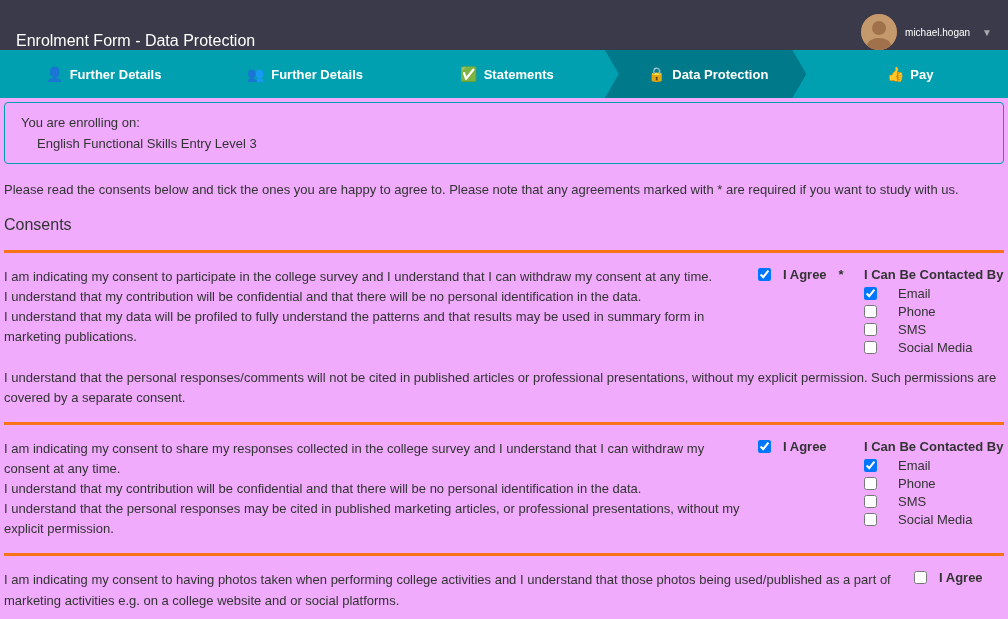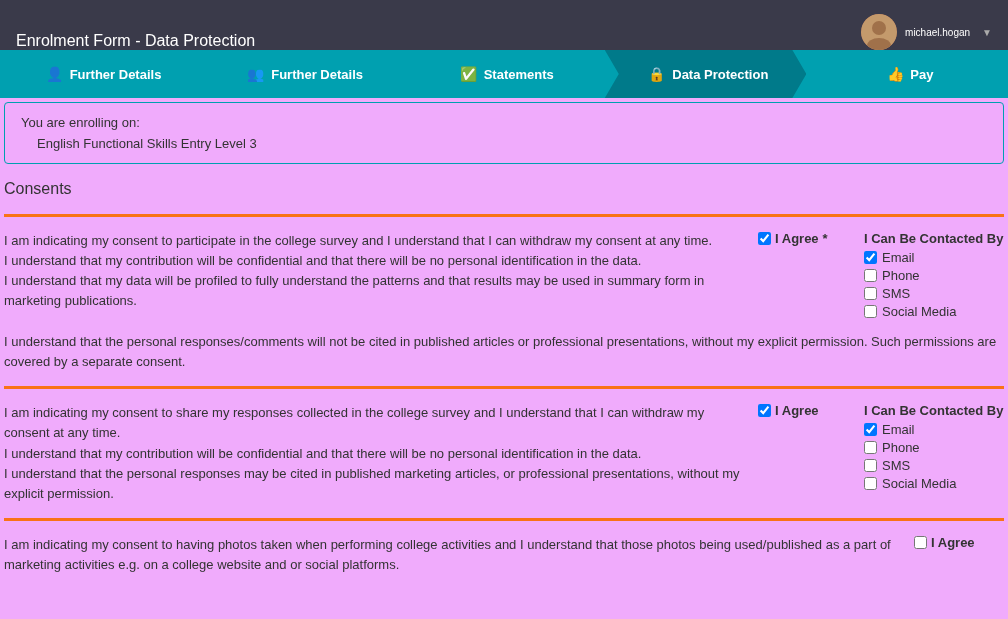--- a/index.html
+++ b/index.html
@@ -111,39 +111,39 @@
     .consent-agree {
       display: flex;
       flex-direction: column;
       align-items: flex-start;
       min-width: 90px;
       gap: 4px;
     }
     .agree-checkbox-row {
       display: flex;
       align-items: center;
-      gap: 4px;
+      gap: 12px;
       font-weight: bold;
       color: #333;
     }
     .agree-checkbox-row input[type="checkbox"] { cursor: pointer; }
     .required-star { color: #333; font-weight: bold; }
 
     .contact-by {
       min-width: 140px;
     }
     .contact-by-label {
       font-weight: bold;
       color: #333;
       margin-bottom: 4px;
     }
     .contact-option {
       display: flex;
       align-items: center;
-      gap: 5px;
+      gap: 21px;
       margin-bottom: 3px;
       color: #333;
     }
     .contact-option input[type="checkbox"] { cursor: pointer; }
 
     .consent-text-block {
       color: #333;
       line-height: 1.55;
     }
 
@@ -193,20 +193,21 @@
   </div>
 </div>
 
 <div class="content">
 
   <div class="enrolment-box">
     <div class="label">You are enrolling on:</div>
     <div class="course">English Functional Skills Entry Level 3</div>
   </div>
 
+  <div class="description-text">Please read the consents below and tick the ones you are happy to agree to. Please note that any agreements marked with * are required if you want to study with us.</div>
 
   <div class="consents-header">Consents</div>
 
   <div class="consent-section">
     <div class="consent-row">
       <div class="consent-text">
         <div class="consent-text-block">
           I am indicating my consent to participate in the college survey and I understand that I can withdraw my consent at any time.<br>
           I understand that my contribution will be confidential and that there will be no personal identification in the data.<br>
           I understand that my data will be profiled to fully understand the patterns and that results may be used in summary form in marketing publications.

